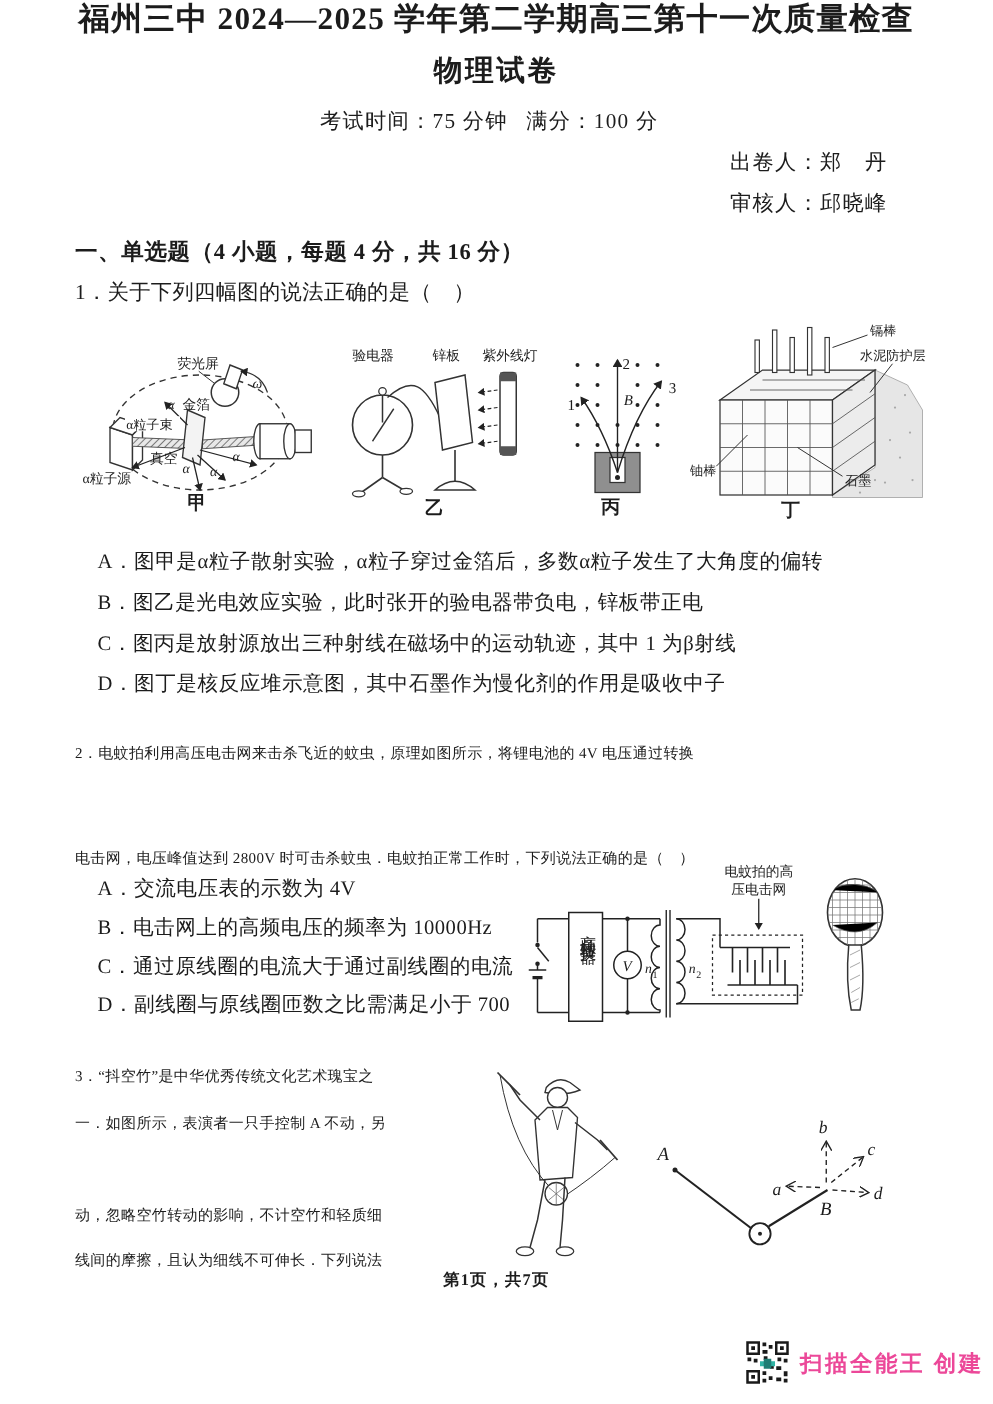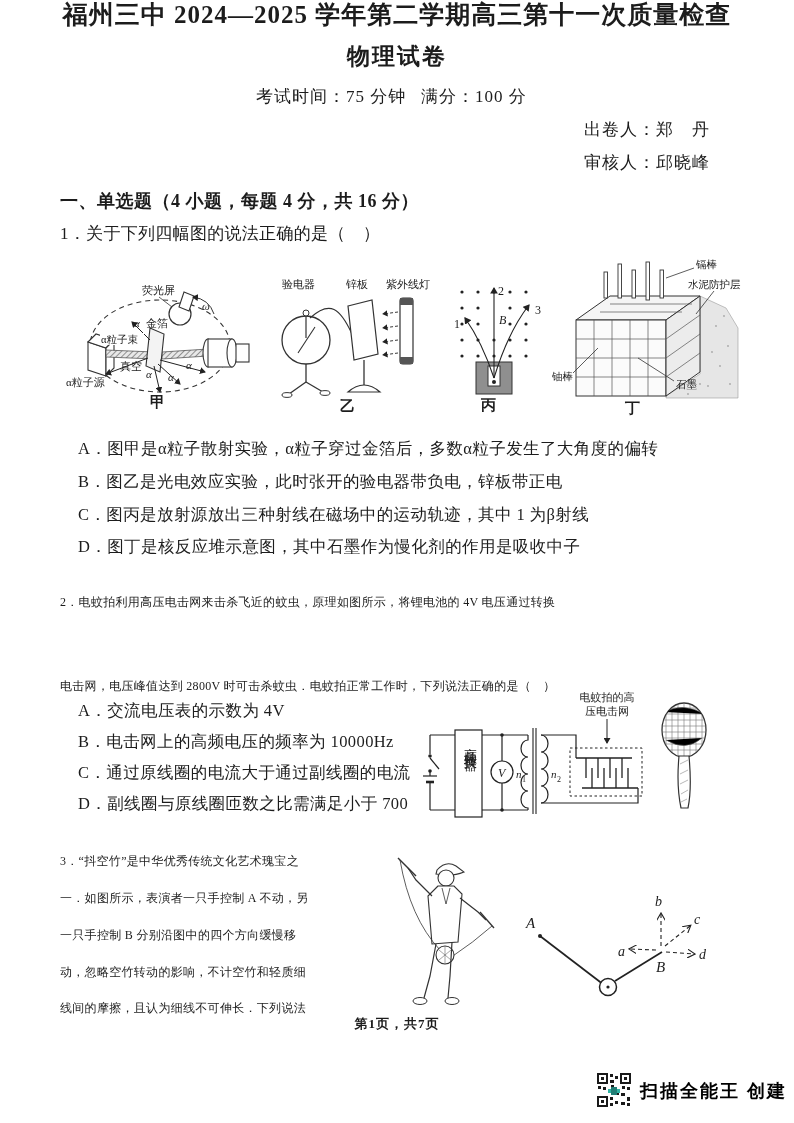--- a/index.html
+++ b/index.html
@@ -9,21 +9,21 @@
   .title{width:794px;text-align:center;font-size:25px;font-weight:700;letter-spacing:1px;white-space:nowrap;}
   .subtitle{width:794px;text-align:center;font-size:23px;font-weight:700;letter-spacing:2px;}
   .meta{font-size:17px;letter-spacing:1px;white-space:nowrap;}
   .heading{font-size:18px;font-weight:700;letter-spacing:0.5px;white-space:nowrap;text-align:right;}
   .stem{font-size:17px;letter-spacing:0.3px;white-space:nowrap;}
   .bodyline{font-size:12px;letter-spacing:0.3px;white-space:nowrap;}
   .option{font-size:16.5px;letter-spacing:0.4px;white-space:nowrap;}
   .caption{font-size:15px;font-weight:600;}
   .footer{width:794px;text-align:center;font-size:13px;font-weight:700;letter-spacing:1px;}
   .credit{font-family:"Liberation Sans","DejaVu Sans",sans-serif;font-size:18px;font-weight:700;
-          color:#000000;letter-spacing:2px;white-space:nowrap;}
+          color:#ec4899;letter-spacing:2px;white-space:nowrap;}
   .vlabel{writing-mode:vertical-rl;text-orientation:upright;font-size:13px;letter-spacing:3px;line-height:18px;}
   svg text{font-family:"Liberation Serif","DejaVu Serif",serif;fill:#1c1c1c;}
 </style>
 </head>
 <body>
 
 <div id="page">
 
   <div class="abs title" style="top:-2px;left:0;">福州三中 2024—2025 学年第二学期高三第十一次质量检查</div>
   <div class="abs subtitle" style="top:41px;left:0;">物理试卷</div>
@@ -295,21 +295,20 @@
       <path d="M6,12 Q26,2 46,14 M8,40 Q28,52 44,38" stroke="#555"></path>
     </g>
     <path d="M21,56 C19,78 20,94 23,108 L30,108 C33,94 33,78 31,56 Z" fill="#fff" stroke="#333" stroke-width="1.2"></path>
     <g stroke="#888" stroke-width="0.6">
       <path d="M22,64 L30,60 M22,74 L30,70 M22,84 L30,80 M23,94 L30,90 M23,102 L29,99"></path>
     </g>
   </svg>
 
   <div class="abs bodyline" style="top:853px;left:60px;">3．“抖空竹”是中华优秀传统文化艺术瑰宝之</div>
   <div class="abs bodyline" style="top:890px;left:60px;">一．如图所示，表演者一只手控制 A 不动，另</div>
-  <div class="abs bodyline" style="top:927px;left:60px;">一只手控制 B 分别沿图中的四个方向缓慢移</div>
   <div class="abs bodyline" style="top:964px;left:60px;">动，忽略空竹转动的影响，不计空竹和轻质细</div>
   <div class="abs bodyline" style="top:1000px;left:60px;">线间的摩擦，且认为细线不可伸长．下列说法</div>
 
   <svg class="abs" style="top:856px;left:390px;" width="108" height="150" viewBox="0 0 108 150">
     <g fill="#fff" stroke="#333" stroke-width="1.1">
       <path d="M47,14 Q56,4 66,10 L74,16 Q62,21 46,18 Z"></path>
       <circle cx="56" cy="22" r="8"></circle>
       <path d="M48,30 L38,40 L42,88 L68,86 L72,38 L64,30 Z"></path>
     </g>
     <path d="M52,32 L56,48 L60,32" fill="none" stroke="#333" stroke-width="0.8"></path>

